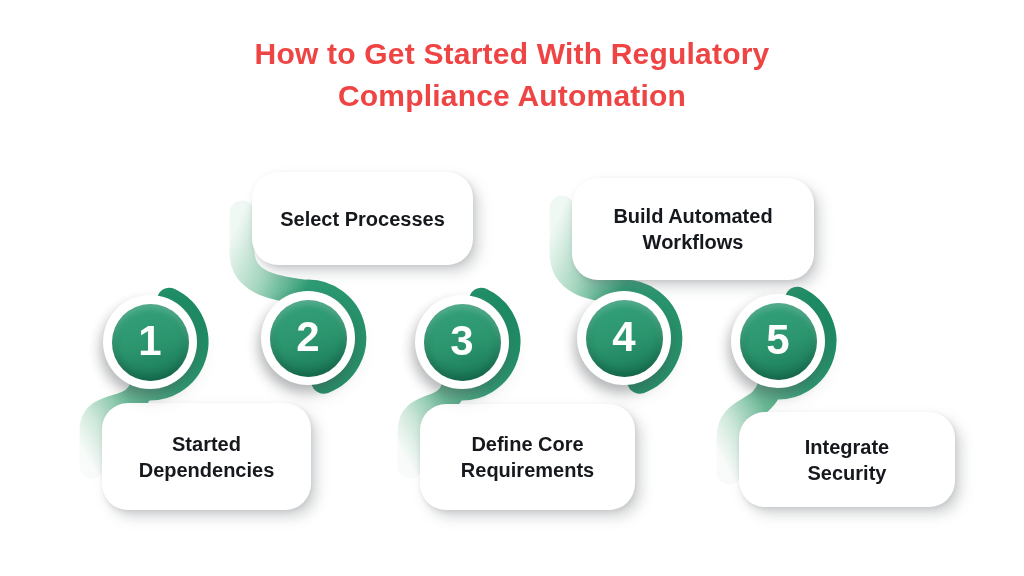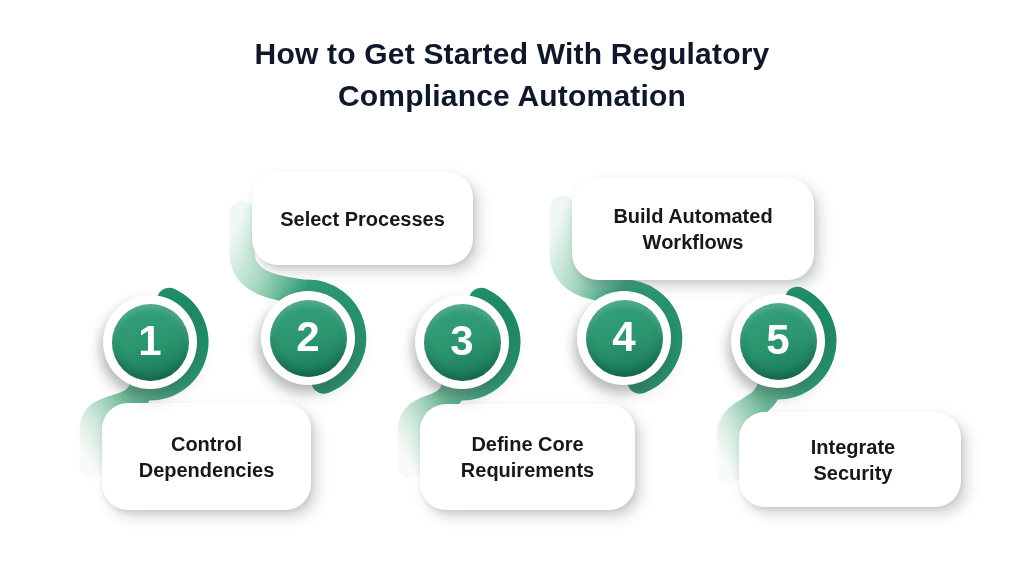--- a/index.html
+++ b/index.html
@@ -17,21 +17,21 @@
   }
   .title {
     position: absolute;
     left: 0;
     right: 0;
     top: 33px;
     text-align: center;
     font-size: 30px;
     line-height: 42px;
     font-weight: bold;
-    color: #0f172a;
+    color: #ef4444;
     letter-spacing: 0.2px;
     white-space: pre-line;
     z-index: 4;
   }
   #swooshes {
     position: absolute;
     left: 0;
     top: 0;
     z-index: 1;
   }
@@ -83,21 +83,21 @@
     font-size: 42px;
     font-weight: bold;
     line-height: 1;
     padding-bottom: 2px;
   }
   
   #card-1 { left: 102px; top: 403px; width: 209px; height: 107px; }
   #card-2 { left: 252px; top: 172px; width: 221px; height: 93px;  }
   #card-3 { left: 420px; top: 404px; width: 215px; height: 106px; }
   #card-4 { left: 572px; top: 178px; width: 242px; height: 102px; }
-  #card-5 { left: 739px; top: 412px; width: 216px; height: 95px; padding-left: 6px;  }
+  #card-5 { left: 739px; top: 412px; width: 216px; height: 95px;  }
   
   #badge-1 { left: 103px; top: 295px; }
   #badge-2 { left: 261px; top: 291px; }
   #badge-3 { left: 415px; top: 295px; }
   #badge-4 { left: 577px; top: 291px; }
   #badge-5 { left: 731px; top: 294px; }
 </style>
 </head>
 <body>
 
@@ -123,21 +123,21 @@
       </linearGradient>
     </defs>
     <path d="M 169.4 300.3 A 46 46 0 0 1 142 387.3 C 134 415 92 399 92 431 L 92 466" fill="none" stroke="url(#gradDown)" stroke-width="25" stroke-linecap="round"></path>
     <path d="M 242 213 L 242 252 C 242 281 270 288 304 292.2 A 46 46 0 0 1 323.7 381.2" fill="none" stroke="url(#gradUp)" stroke-width="25" stroke-linecap="round"></path>
     <path d="M 481.4 300.3 A 46 46 0 0 1 454 387.3 C 446 415 410 400 410 432 L 410 466" fill="none" stroke="url(#gradDown)" stroke-width="25" stroke-linecap="round"></path>
     <path d="M 562 208 L 562 252 C 562 282 588 288 620 292.2 A 46 46 0 0 1 639.7 381.2" fill="none" stroke="url(#gradUp)" stroke-width="25" stroke-linecap="round"></path>
     <path d="M 797.4 299.3 A 46 46 0 0 1 770 386.3 C 762 414 729 406 729 438 L 729 472" fill="none" stroke="url(#gradDown)" stroke-width="25" stroke-linecap="round"></path>
   </svg>
 
   <div class="card" id="card-1">
-    <div class="card-label">Control
+    <div class="card-label">Started
 Dependencies</div>
   </div>
   <div class="card" id="card-2">
     <div class="card-label">Select Processes</div>
   </div>
   <div class="card" id="card-3">
     <div class="card-label">Define Core
 Requirements</div>
   </div>
   <div class="card" id="card-4">

